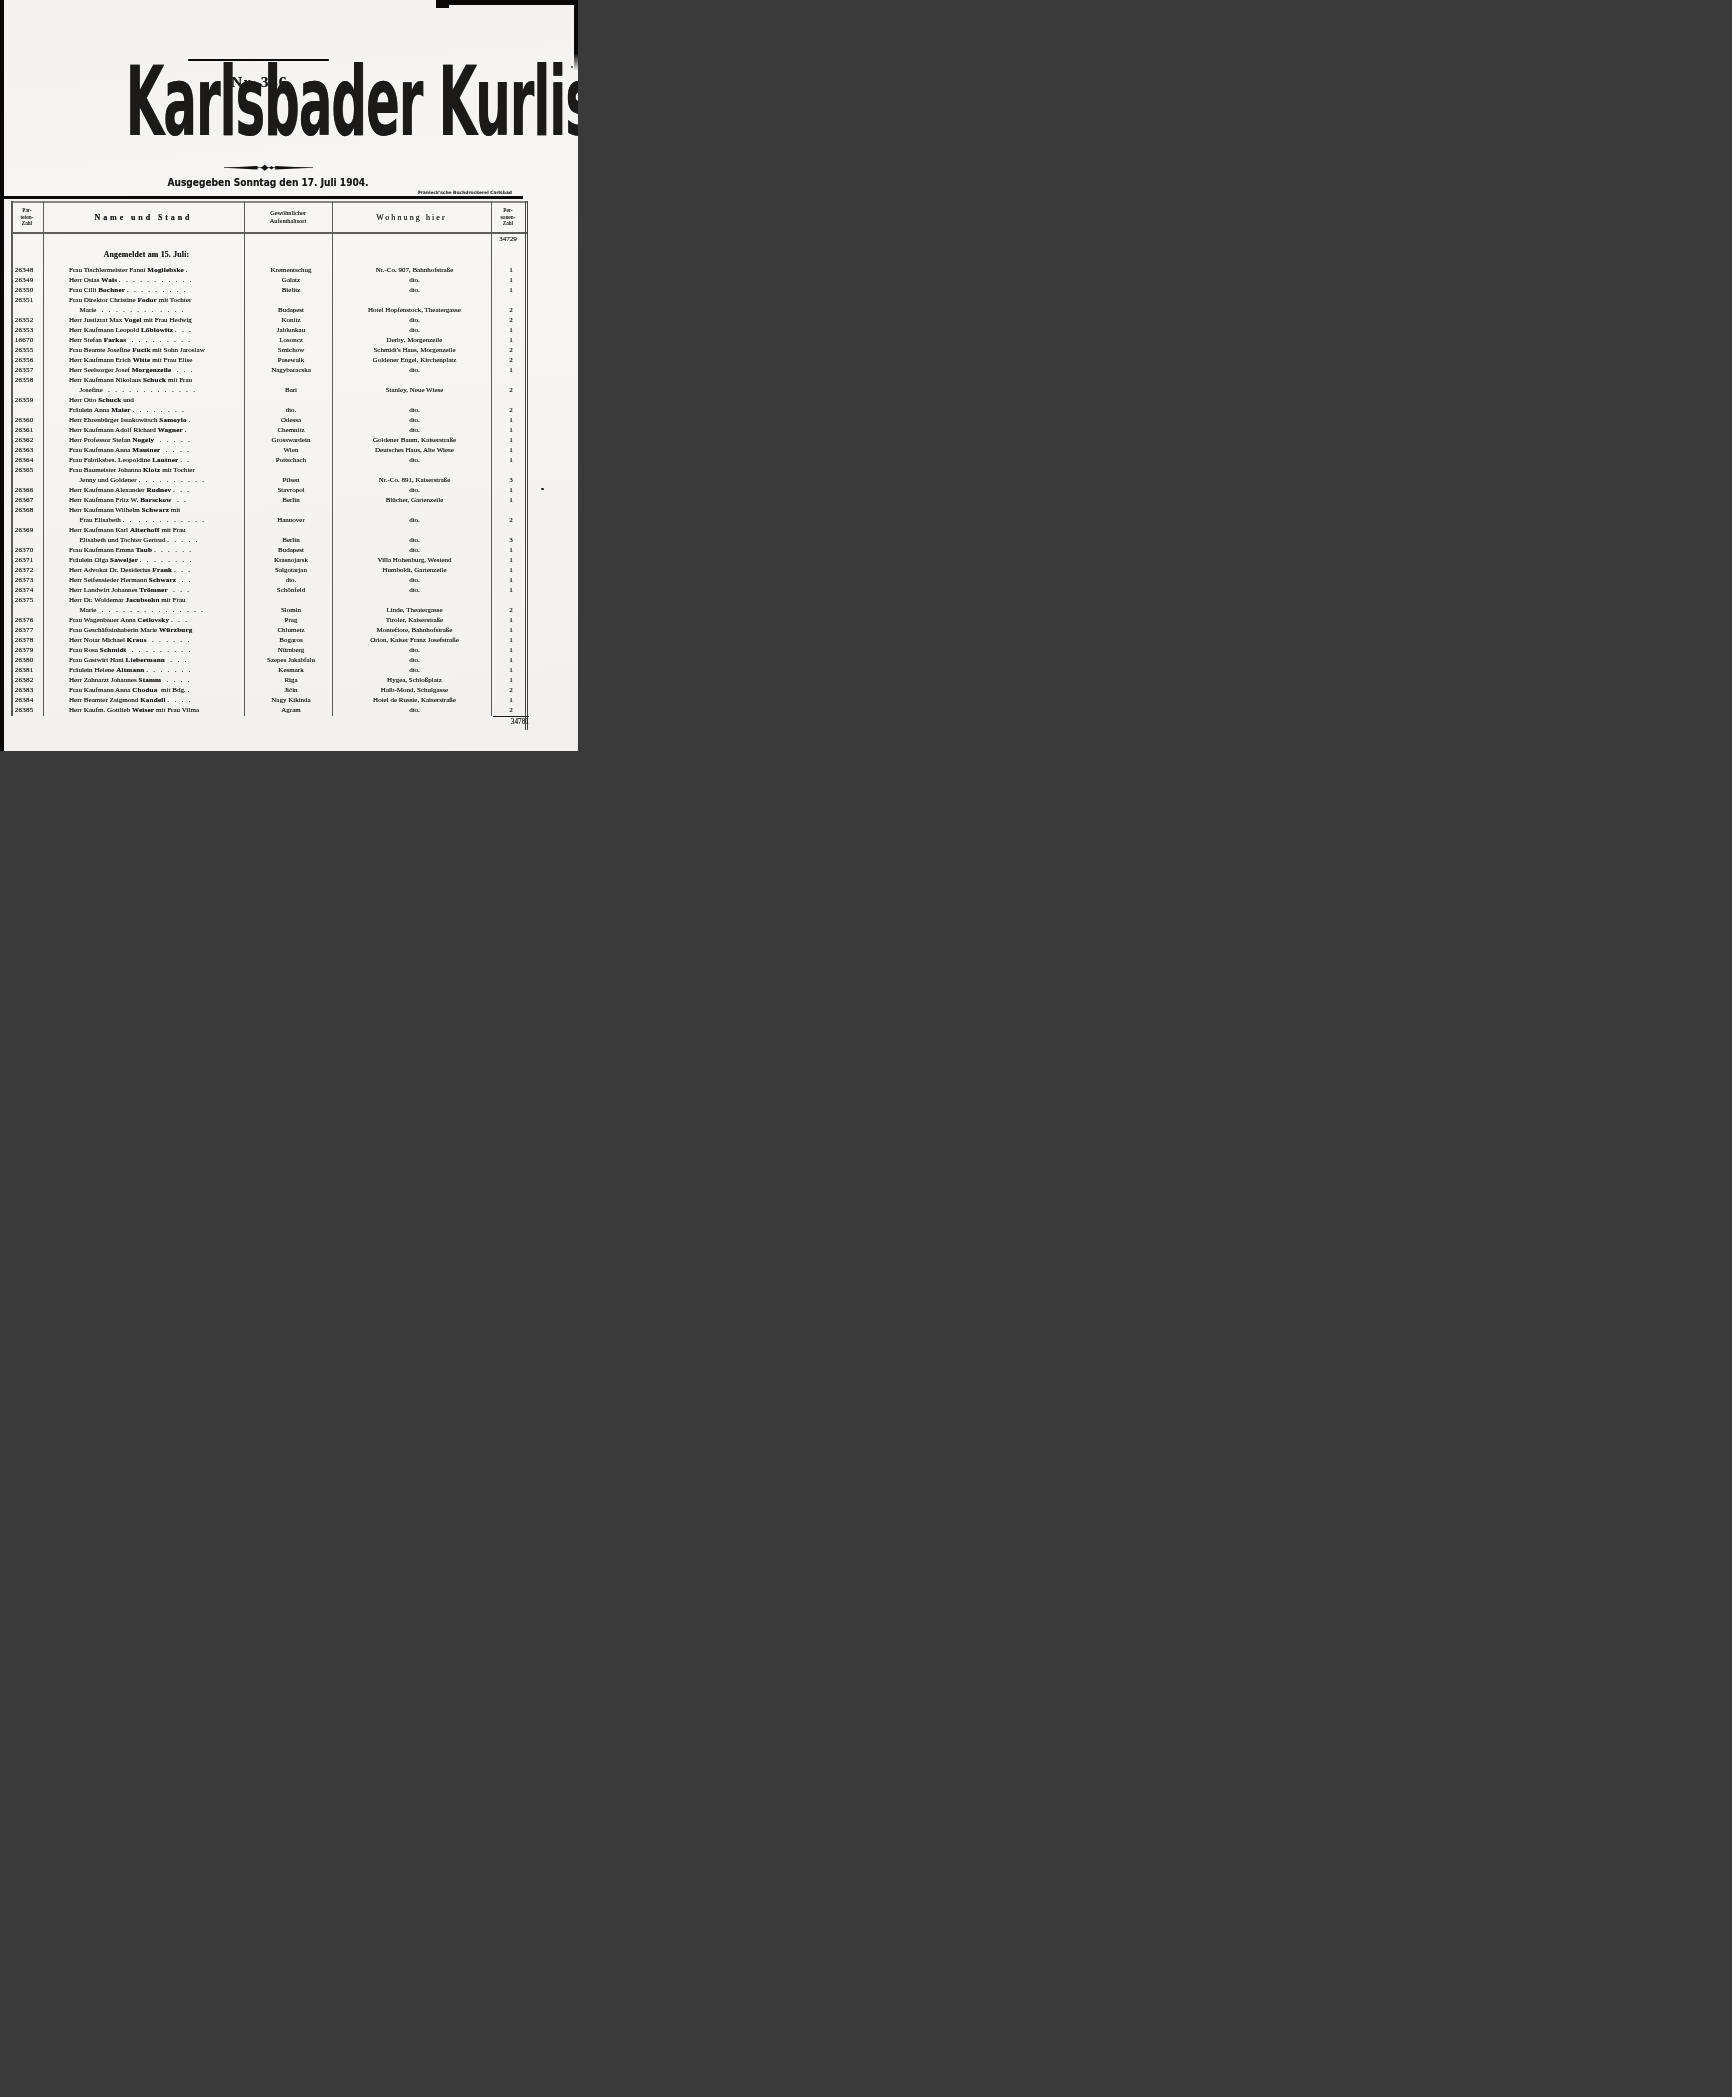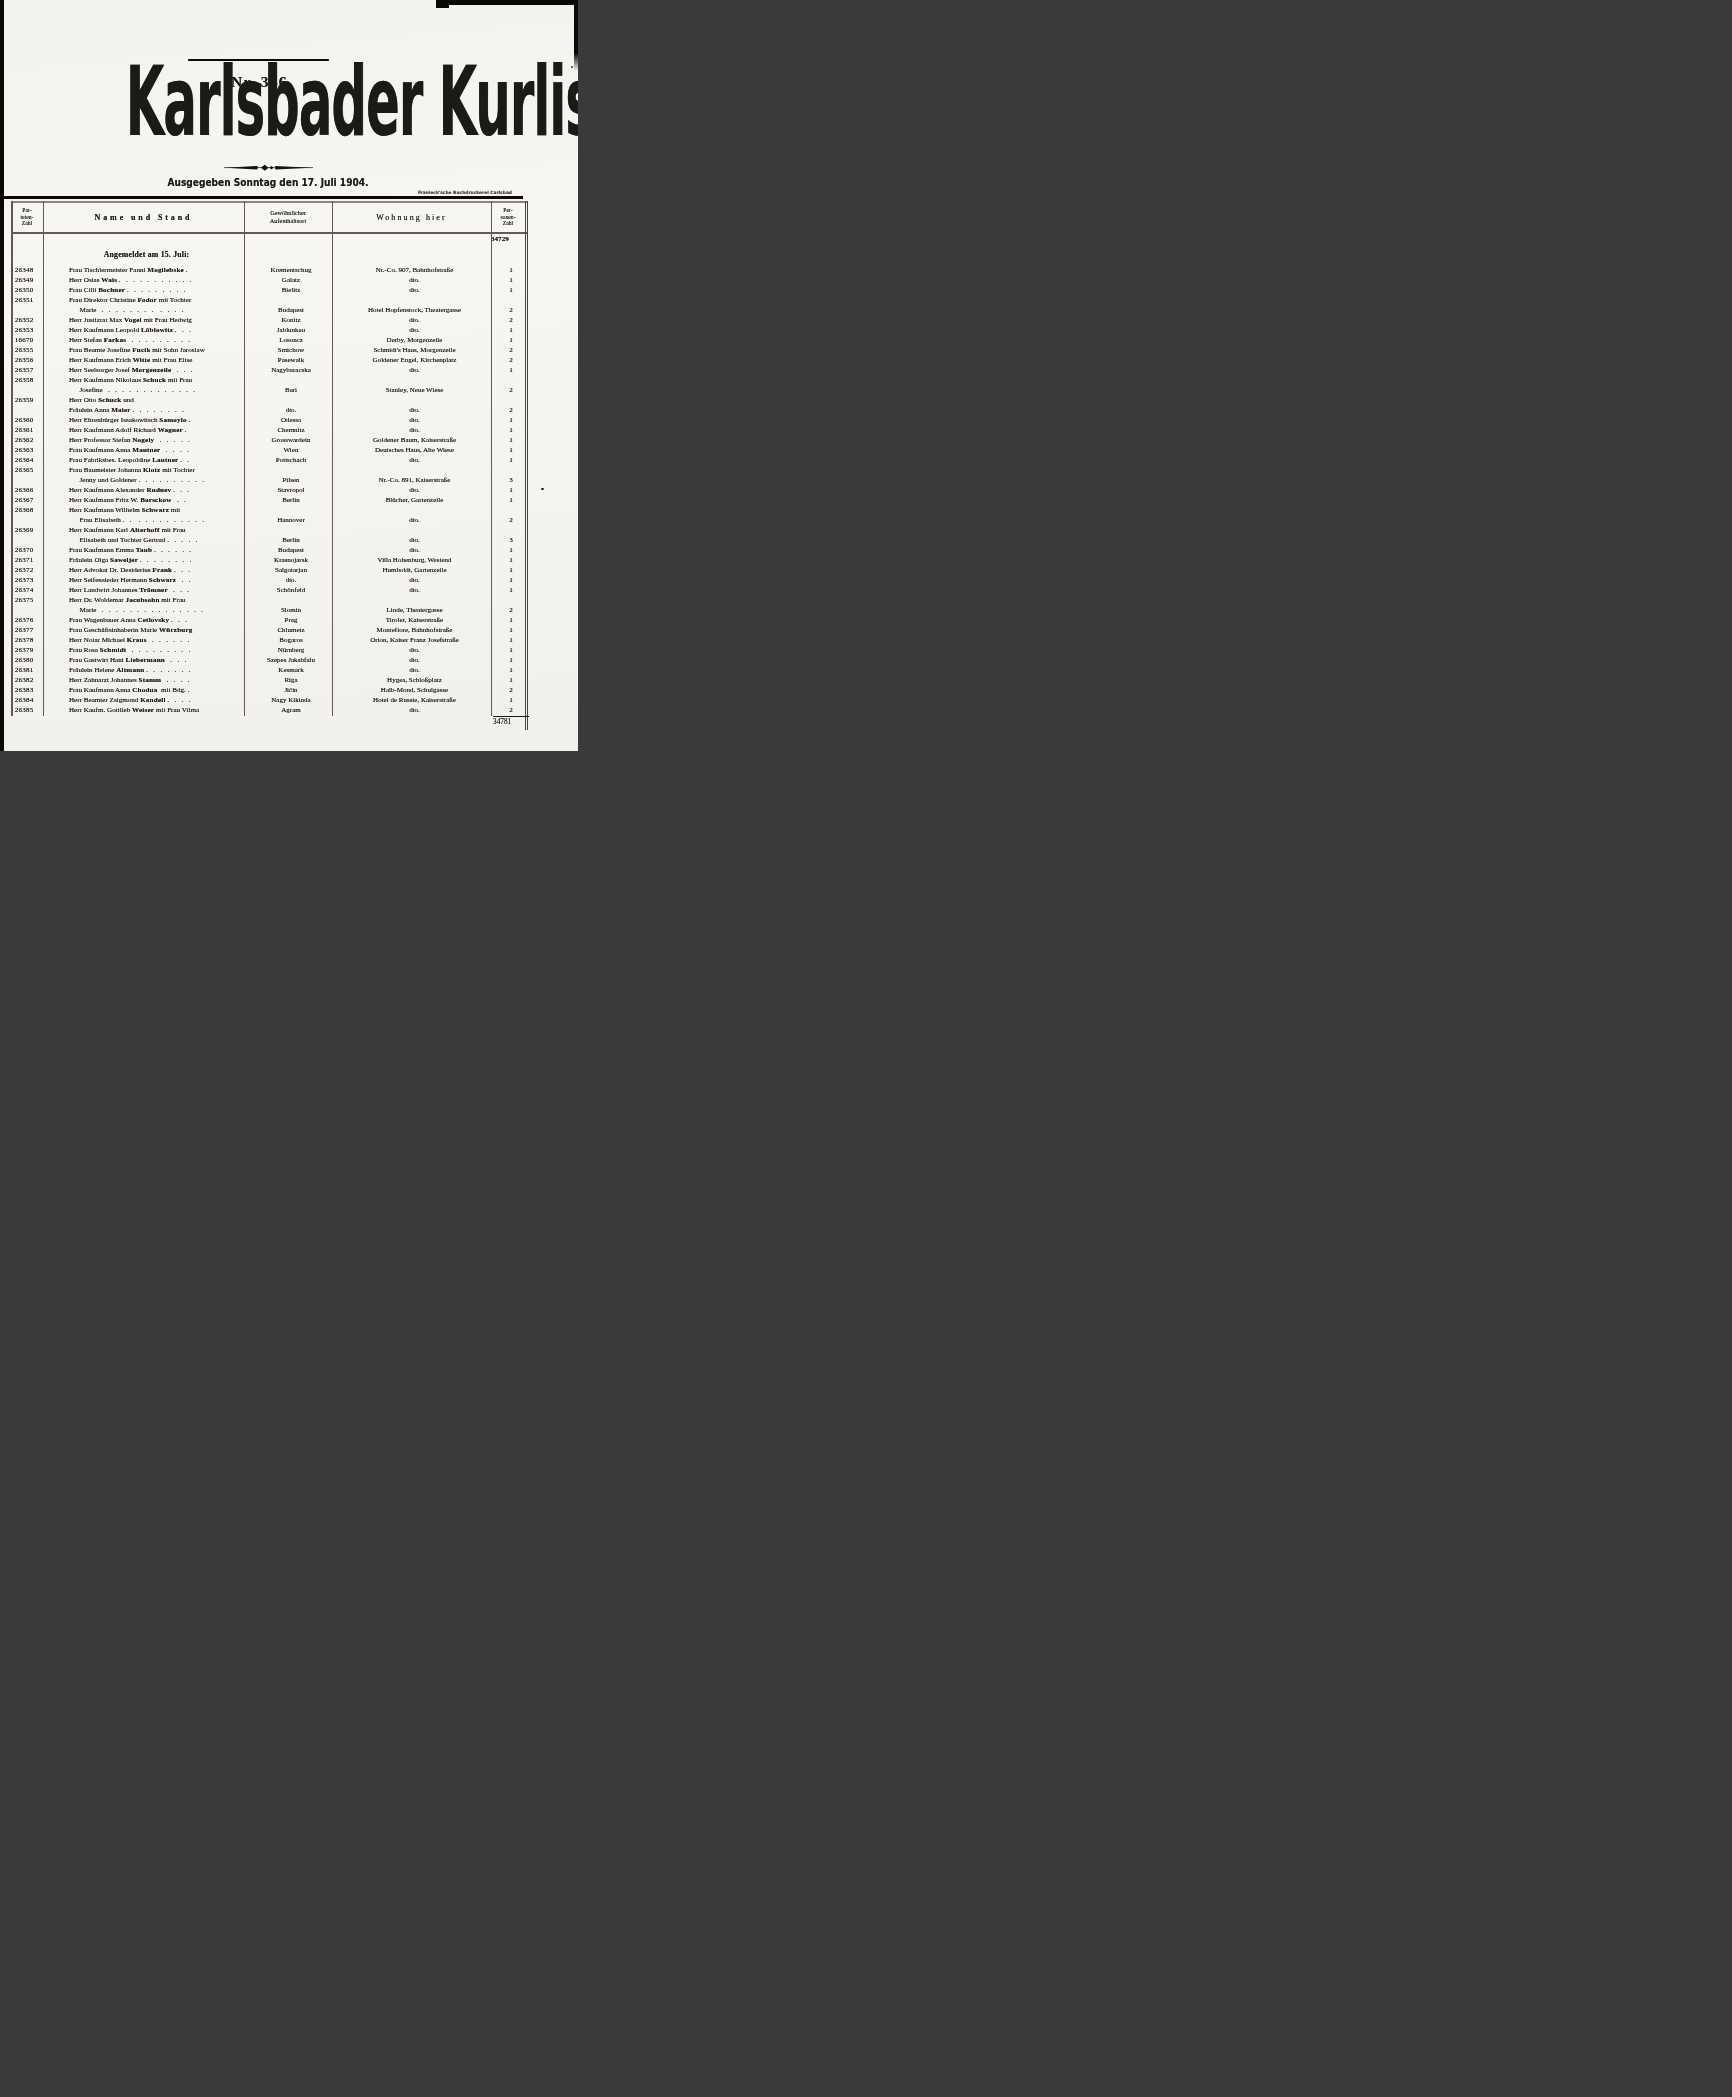--- a/index.html
+++ b/index.html
@@ -40,35 +40,35 @@
   .vline{position:absolute;width:0.5px;background:#5f5a53;}
   .hline{position:absolute;height:0.5px;background:#615c55;}
   
   .th{position:absolute;top:202px;height:30px;display:flex;align-items:center;justify-content:center;
     text-align:center;white-space:pre-line;}
   .th1{left:10.5px;width:33px;font-size:5.7px;line-height:6.5px;}
   .th2{left:43px;width:201px;font-size:8px;font-weight:bold;letter-spacing:2.9px;white-space:nowrap;}
   .th3{left:244px;width:88px;font-size:6.3px;line-height:8.4px;}
   .th4{left:332px;width:159px;font-size:8px;font-weight:normal;letter-spacing:2.1px;white-space:nowrap;}
   .th5{left:491px;width:34px;font-size:5.7px;line-height:6.5px;}
-  .carry{position:absolute;top:235px;left:491px;width:34px;text-align:left;font-size:7.1px;font-weight:bold;}
+  .carry{position:absolute;top:235px;left:491px;width:34px;text-align:center;font-size:7.1px;}
   
   .tbody{position:absolute;top:234px;left:13px;width:515px;}
   .section-line{margin-top:16px;height:10px;line-height:10px;margin-left:33px;width:201px;
     text-align:center;font-size:7.8px;font-weight:bold;letter-spacing:0.2px;}
   #rows{margin-top:5px;}
   .row{display:grid;grid-template-columns:33px 201px 88px 159px 34px;}
   .c-no{align-self:start;font-size:7.1px;line-height:10px;padding-left:1.7px;letter-spacing:0.2px;}
   .c-name .line{height:10px;line-height:10px;font-size:7.1px;white-space:pre;padding-left:5px;overflow:visible;margin-left:18px;}
   .c-name .line.cont{padding-left:15.5px;}
   .b{font-weight:bold;letter-spacing:0.2px;}
   .c-ort,.c-wohn,.c-pers{align-self:end;height:10px;line-height:10px;text-align:center;
     font-size:7px;white-space:nowrap;}
   .c-pers{font-size:7.1px;}
-  .final{margin-left:480px;width:36px;border-top:0.8px solid #1b1916;text-align:left;
+  .final{margin-left:480px;width:36px;border-top:0.8px solid #1b1916;text-align:right;
     font-size:7.3px;line-height:10px;margin-top:1.3px;}
 </style>
 </head>
 <body>
 
 <div class="page ink">
 
   <div class="art a-left"></div>
   <div class="art a-top"></div>
   <div class="art a-top2"></div>

